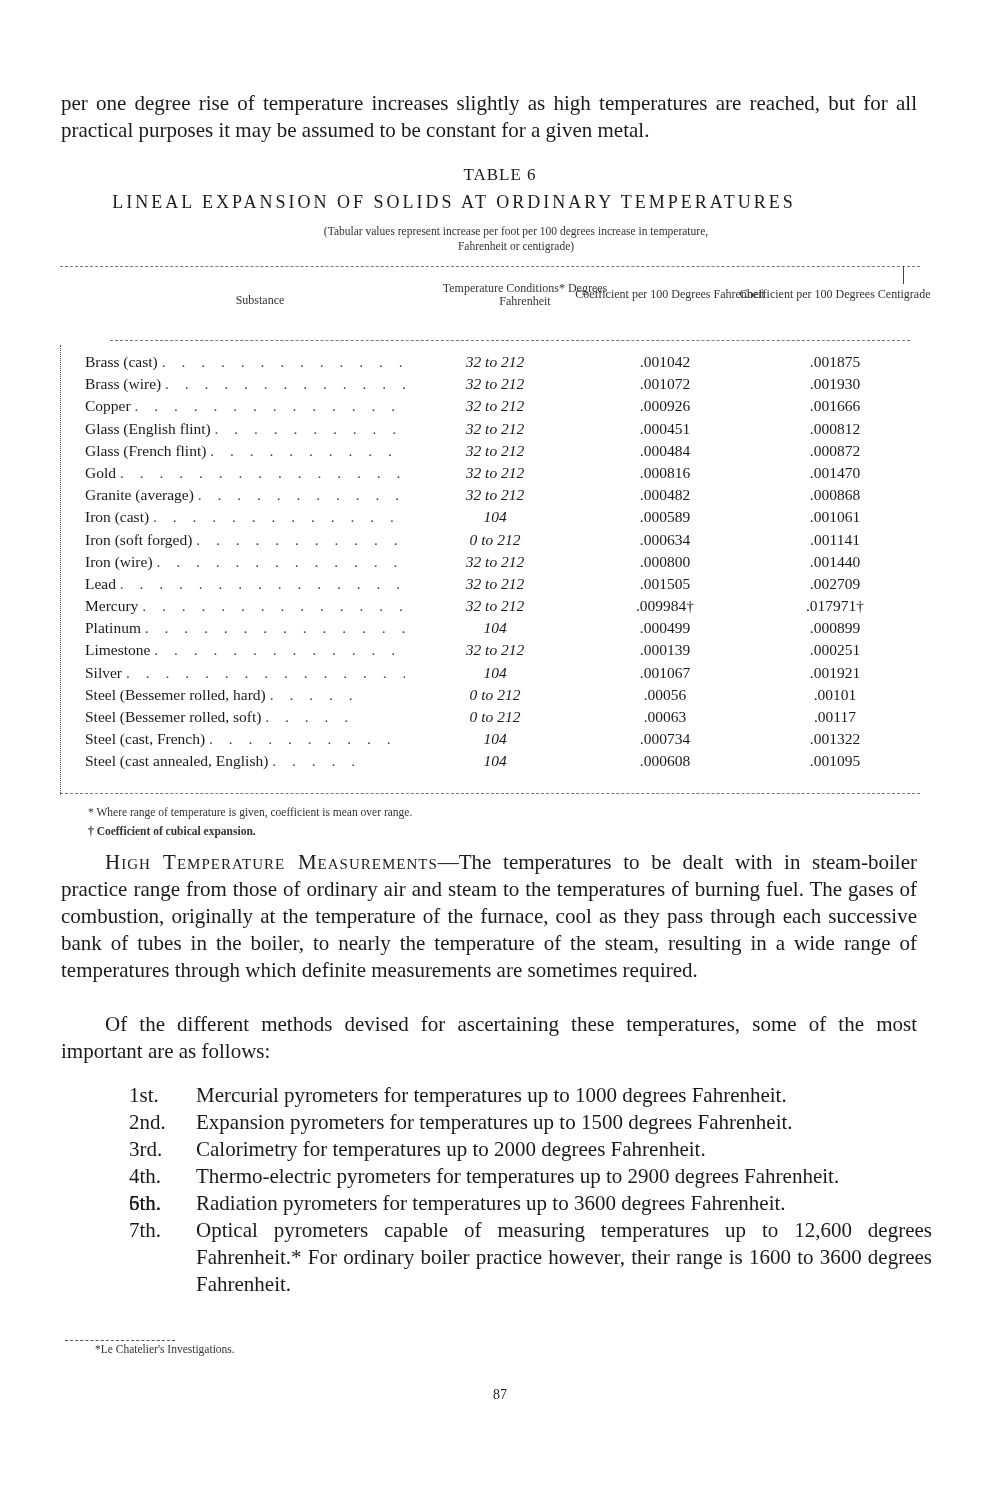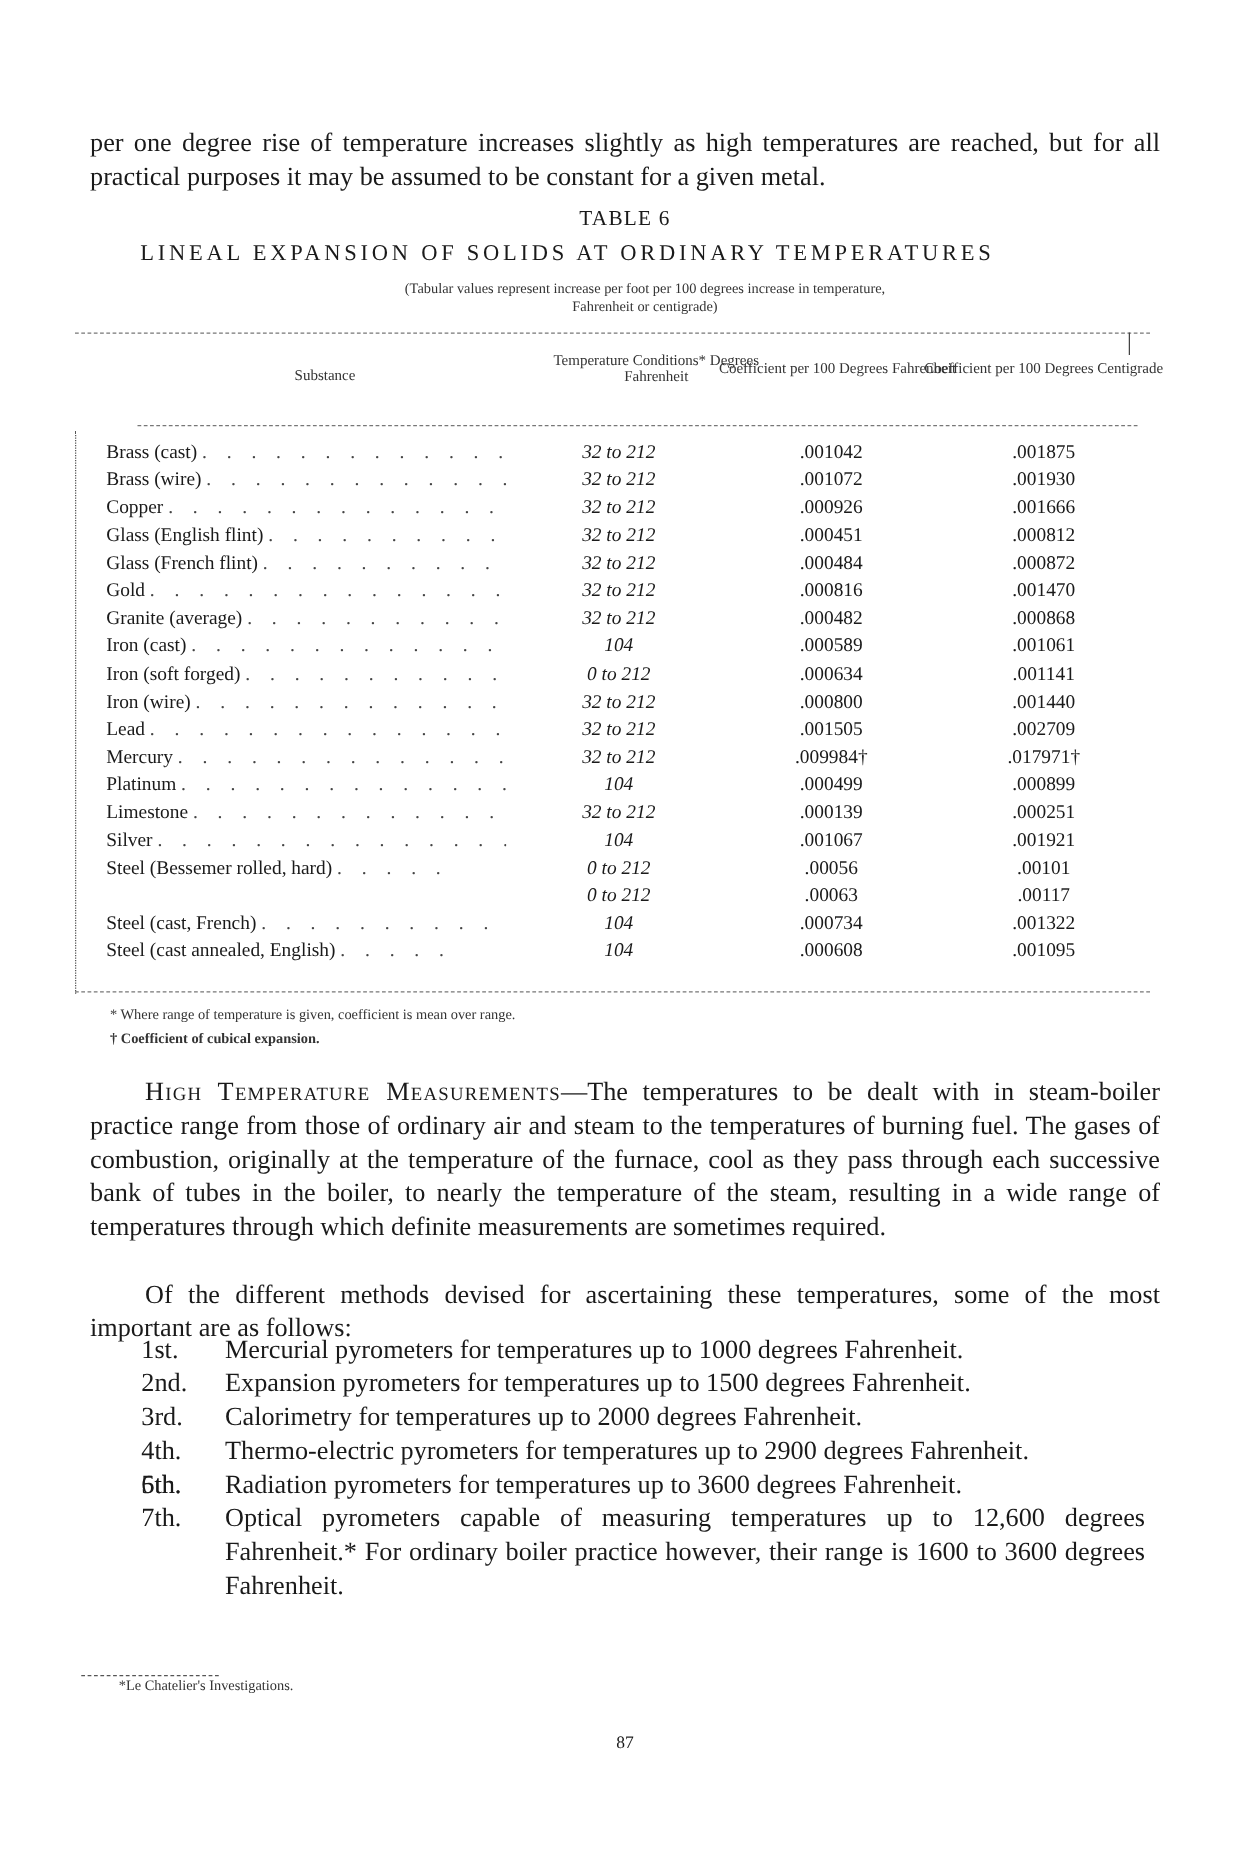--- a/index.html
+++ b/index.html
@@ -3,21 +3,21 @@
 <meta charset="utf-8">
 <style>
   html, body { margin: 0; padding: 0; background: #ffffff; }
   body {
     width: 1000px; height: 1490px; position: relative; overflow: hidden;
     font-family: "Liberation Serif", "DejaVu Serif", serif; color: #1a1a1a;
   }
   .page { position: absolute; left: 0; top: 0; width: 1000px; height: 1490px; }
   .para {
     position: absolute; left: 60px; width: 856px;
-    font-size: 21px; line-height: 27px; text-align: justify; margin: 12px;
+    font-size: 21px; line-height: 27px; text-align: justify; margin: 1px;
   }
   .intro { top: 89px; }
   .table-num { position: absolute; top: 165px; left: 0; width: 1000px; text-align: center; font-size: 17px; letter-spacing: 1px; }
   .table-title { position: absolute; top: 192px; left: 0; width: 908px; text-align: center; font-size: 18px; letter-spacing: 3px; }
   .table-sub { position: absolute; top: 224px; left: 0; width: 1000px; text-align: center; font-size: 11.5px; line-height: 15px; color: #333; margin-left: 16px; }
   .rule-dash {
     position: absolute; height: 0; border-top: 1px dashed #777;
   }
   .vtick { position: absolute; width: 0; border-left: 1px solid #444; }
   .thead { position: absolute; top: 280px; left: 60px; width: 860px; height: 50px; font-size: 12px; line-height: 13px; color: #333; }
@@ -33,21 +33,21 @@
   .c-sub .dots { letter-spacing: 6px; color: #444; }
   .c-temp { left: 340px; width: 140px; text-align: center; font-style: italic; }
   .c-f { left: 510px; width: 140px; text-align: center; }
   .c-c { left: 680px; width: 140px; text-align: center; }
   .fn { position: absolute; left: 88px; font-size: 11.5px; color: #333; }
   .fn1 { top: 806px; }
   .fn2 { top: 825px; font-weight: bold; }
   .hi { top: 848px; text-indent: 44px; }
   .smallcaps { font-variant: small-caps; letter-spacing: 1px; }
   .methods { top: 1010px; text-indent: 44px; }
-  .list { position: absolute; left: 113px; top: 1066px; width: 803px; font-size: 21px; line-height: 27px; margin: 0; padding: 0; list-style: none; }
+  .list { position: absolute; left: 113px; top: 1066px; width: 803px; font-size: 21px; line-height: 27px; margin: 16px; padding: 0; list-style: none; }
   .list li { position: relative; padding-left: 67px; text-align: justify; }
   .list .ord { position: absolute; left: 0; top: 0; }
   .foot-rule { position: absolute; left: 65px; top: 1340px; width: 110px; border-top: 1px dashed #555; }
   .foot-note { position: absolute; left: 95px; top: 1343px; font-size: 11.5px; color: #333; }
   .page-num { position: absolute; left: 0; width: 1000px; top: 1387px; text-align: center; font-size: 14px; }
 </style>
 </head>
 <body>
 
 <div class="page">
@@ -165,20 +165,21 @@
       <span class="cell c-f">.001067</span>
       <span class="cell c-c">.001921</span>
     </div>
     <div class="row">
       <span class="cell c-sub"><span>Steel (Bessemer rolled, hard)</span> <span class="dots">. . . . .</span></span>
       <span class="cell c-temp">0 to 212</span>
       <span class="cell c-f">.00056</span>
       <span class="cell c-c">.00101</span>
     </div>
     <div class="row">
+      <span class="cell c-sub"><span>Steel (Bessemer rolled, soft)</span> <span class="dots">. . . . .</span></span>
       <span class="cell c-temp">0 to 212</span>
       <span class="cell c-f">.00063</span>
       <span class="cell c-c">.00117</span>
     </div>
     <div class="row">
       <span class="cell c-sub"><span>Steel (cast, French)</span> <span class="dots">. . . . . . . . . .</span></span>
       <span class="cell c-temp">104</span>
       <span class="cell c-f">.000734</span>
       <span class="cell c-c">.001322</span>
     </div>

